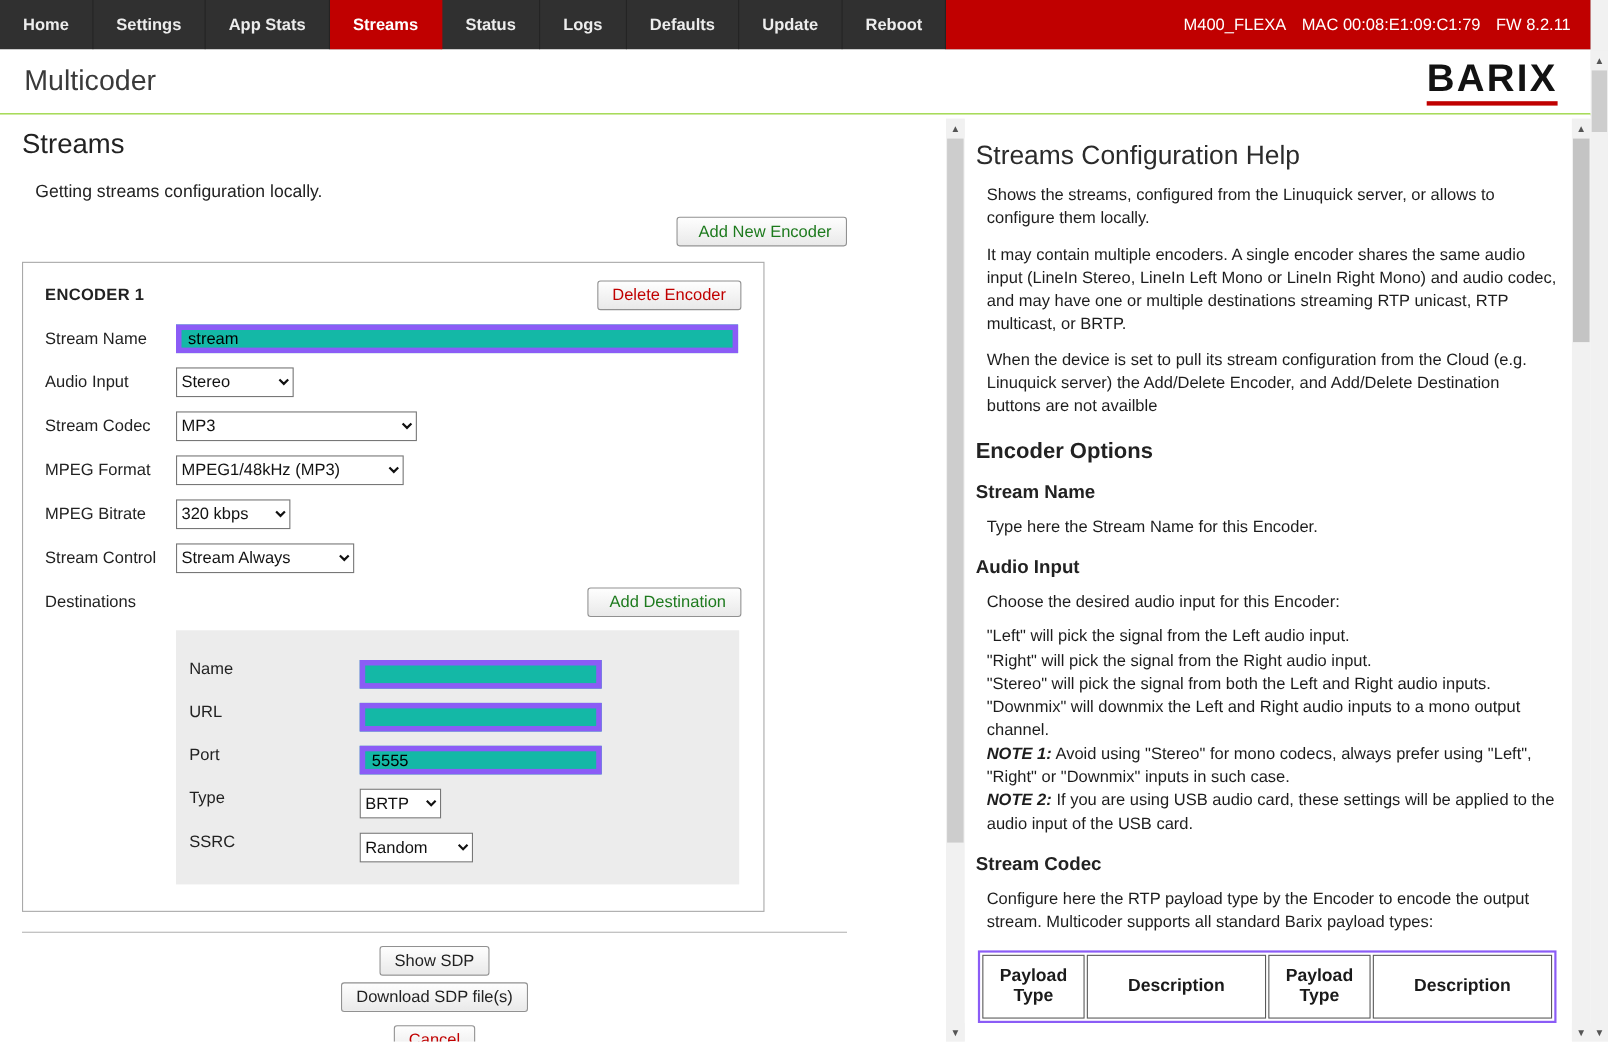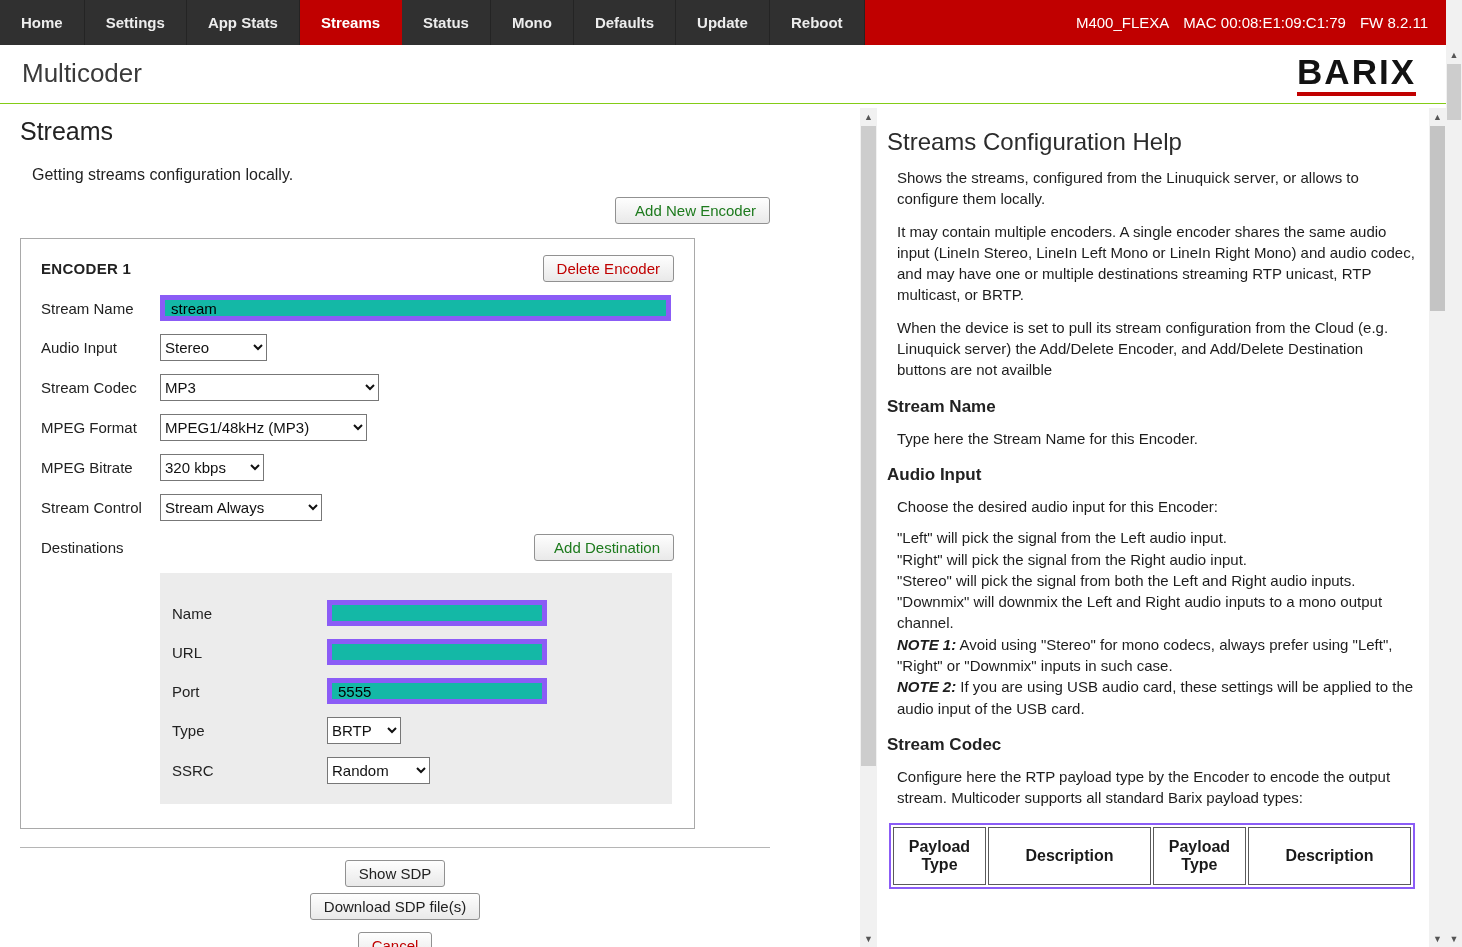--- a/index.html
+++ b/index.html
@@ -53,21 +53,21 @@
   .frow{display:flex;align-items:center;margin-top:13px;}
   .frow > label{width:119px;font-size:15px;color:#222;flex:none;}
   .txt{height:26px;border:5px solid #8b5cf6;font-size:15px;padding:0 6px;box-sizing:border-box;font-family:inherit;background:#14b8a6;}
   .stream-name{width:511px;}
   .sel{height:27px;font-size:15px;font-family:inherit;border:1px solid #777;background:#fff;color:#111;}
   .sel-audio{width:107px;} .sel-codec{width:219px;} .sel-format{width:207px;}
   .sel-bitrate{width:104px;} .sel-control{width:162px;} .sel-type{width:74px;} .sel-ssrc{width:103px;}
   .dest-panel{margin:12px 0 0 119px;width:512px;box-sizing:border-box;background:#ececec;padding:14px 12px 20px 12px;}
   .dest-head{display:flex;align-items:center;}
   .dest-title{font-weight:700;font-size:15px;}
-  .drow{display:flex;align-items:center;margin-top:13px;}
+  .drow{display:flex;margin-top:13px;}
   .drow > label{width:155px;font-size:15px;color:#222;flex:none;}
   .dest-input{width:220px;}
   .hr{margin:18px 0 0 20px;width:750px;border-top:1px solid #b5b5b5;height:0;}
   .bottom-row{display:flex;align-items:center;margin:12px 0 0 20px;width:750px;gap:6px;flex-direction:column;}
   .spacer{flex:1;}
   
   .help-title{margin:24px 0 4px 0;font-size:24px;font-weight:500;color:#2b2b2b;}
   .help-p{margin:11px 0 0 10px;font-size:15px;line-height:1.42;color:#1d1d1d;}
   .h-opts{margin:18px 0 0 0;font-size:20px;font-weight:700;color:#222;}
   .h-sec{margin:16px 0 0 0;font-size:17px;font-weight:700;color:#222;}
@@ -80,21 +80,21 @@
 </style>
 </head>
 <body>
 
 <div class="nav">
   <div class="tab">Home</div>
   <div class="tab">Settings</div>
   <div class="tab">App Stats</div>
   <div class="tab active">Streams</div>
   <div class="tab">Status</div>
-  <div class="tab">Mono</div>
+  <div class="tab">Logs</div>
   <div class="tab">Defaults</div>
   <div class="tab">Update</div>
   <div class="tab">Reboot</div>
   <div class="device-bar">
     <span>M400_FLEXA</span>
     <span>MAC 00:08:E1:09:C1:79</span>
     <span>FW 8.2.11</span>
   </div>
 </div>
 
@@ -216,20 +216,21 @@
     <div class="sb-thumb"></div>
     <div class="sb-btn sb-down">▼</div>
   </div>
 
   <div class="help-panel">
     <h2 class="help-title">Streams Configuration Help</h2>
     <p class="help-p">Shows the streams, configured from the Linuquick server, or allows to configure them locally.</p>
     <p class="help-p">It may contain multiple encoders. A single encoder shares the same audio input (LineIn Stereo, LineIn Left Mono or LineIn Right Mono) and audio codec, and may have one or multiple destinations streaming RTP unicast, RTP multicast, or BRTP.</p>
     <p class="help-p">When the device is set to pull its stream configuration from the Cloud (e.g. Linuquick server) the Add/Delete Encoder, and Add/Delete Destination buttons are not availble</p>
 
+    <div class="h-opts">Encoder Options</div>
 
     <div class="h-sec">Stream Name</div>
     <p class="help-p">Type here the Stream Name for this Encoder.</p>
 
     <div class="h-sec">Audio Input</div>
     <p class="help-p">Choose the desired audio input for this Encoder:</p>
     <div class="help-line" style="margin-top:10px;">"Left" will pick the signal from the Left audio input.</div>
     <div class="help-line">"Right" will pick the signal from the Right audio input.</div>
     <div class="help-line">"Stereo" will pick the signal from both the Left and Right audio inputs.</div>
     <div class="help-line">"Downmix" will downmix the Left and Right audio inputs to a mono output channel.</div>

